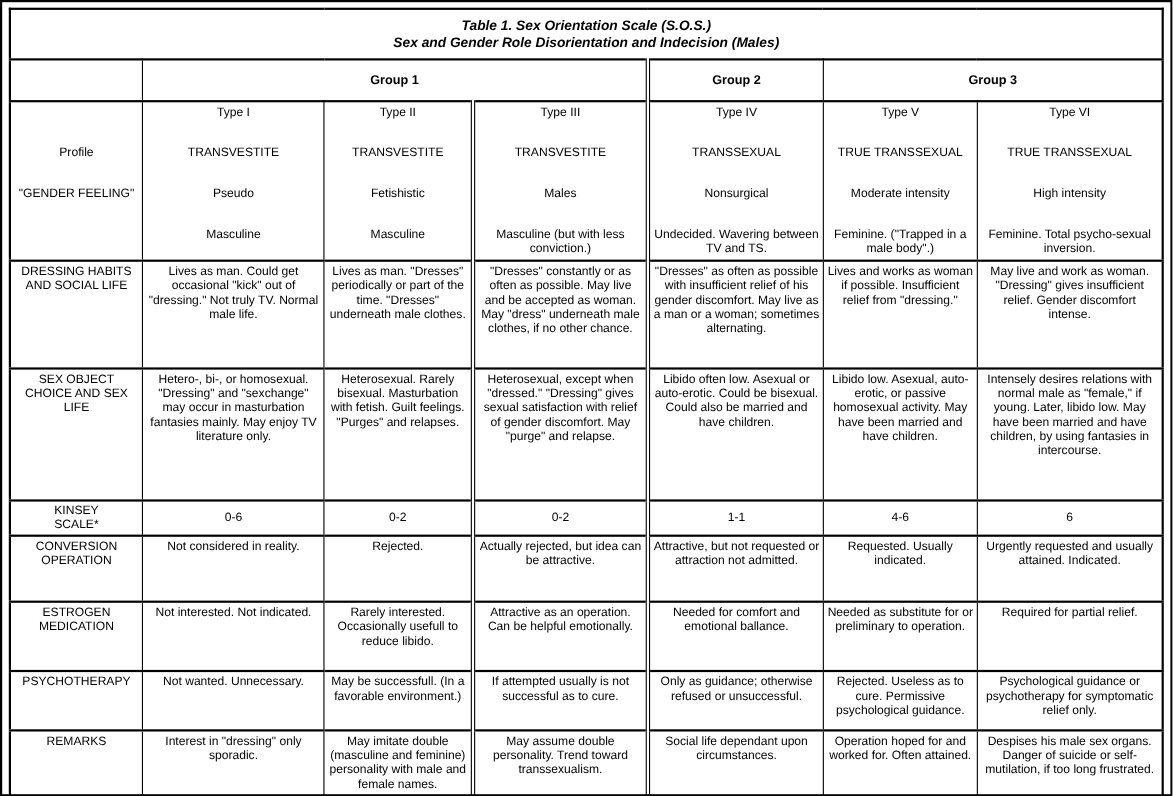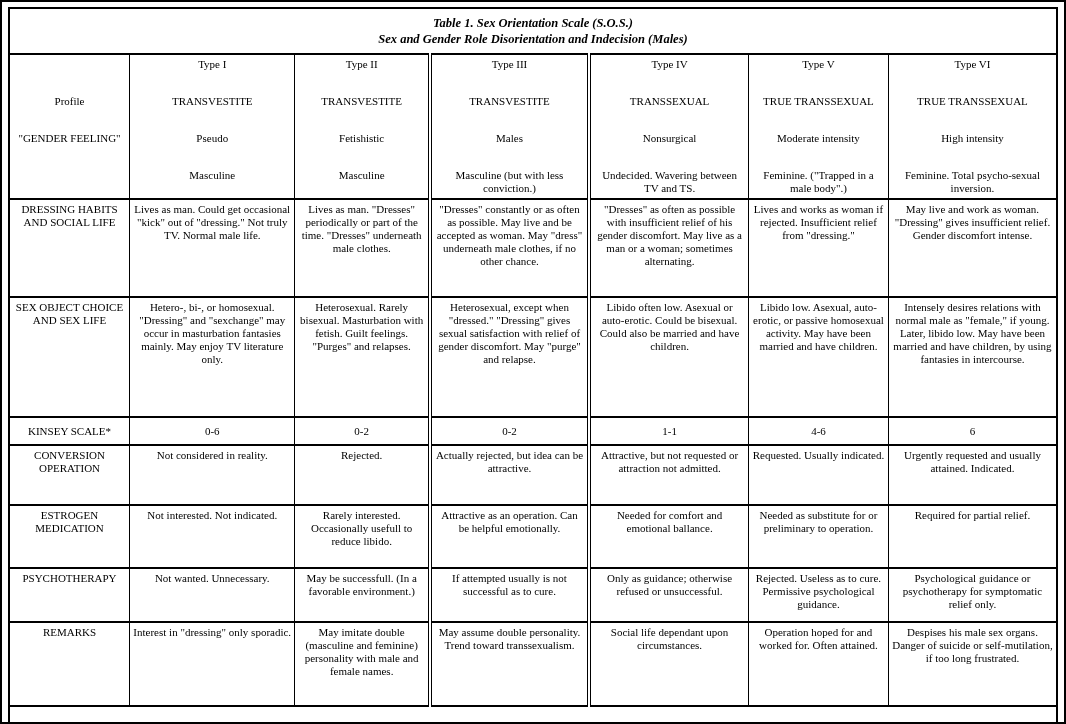--- a/index.html
+++ b/index.html
@@ -1,19 +1,19 @@
 <!DOCTYPE html>
 <html><head>
 <meta charset="utf-8">
 <style>
   html,body { margin:0; padding:0; background:#fff; }
   .page {
     width:1066px; height:724px; box-sizing:border-box;
     border:2px solid #000; padding:5px 6px;
-    font-family:Liberation Serif, serif; color:#000; background:#fff;
+    font-family:Liberation Sans, sans-serif; color:#000; background:#fff;
   }
   table.sos {
     width:100%; height:710px; border-collapse:collapse; table-layout:fixed;
     border:2px solid #000;
   }
   td, th {
     border:1px solid #000; vertical-align:top; text-align:center;
     font-size:11px; line-height:13px; font-weight:normal; padding:3px 3px;
     overflow:hidden;
   }
@@ -45,20 +45,26 @@
   </colgroup>
 
   <tbody>
         <tr class="rsep">
     <td colspan="7" class="title-cell" style="height:38px">
       <div>Table 1. Sex Orientation Scale (S.O.S.)</div>
       <div>Sex and Gender Role Disorientation and Indecision (Males)</div>
     </td>
   </tr>
 
+  <tr class="rsep">
+    <td style="height:30px"></td>
+    <td colspan="3" class="group-cell dblR">Group 1</td>
+    <td class="group-cell">Group 2</td>
+    <td colspan="2" class="group-cell">Group 3</td>
+  </tr>
 
   <tr class="rsep">
     <td style="height:116px" class="rowlabel">
       <div class="pstack">
         <div class="spacer"></div>
         <div class="pl">Profile</div>
         <div class="pl">"GENDER FEELING"</div>
       </div>
     </td>
     <td>
@@ -110,21 +116,21 @@
     </div>
           </td>
   </tr>
 
   <tr class="rsep">
     <td style="height:90px" class="rowlabel">DRESSING HABITS AND SOCIAL LIFE</td>
     <td>Lives as man. Could get occasional "kick" out of "dressing." Not truly TV. Normal male life.</td>
     <td>Lives as man. "Dresses" periodically or part of the time. "Dresses" underneath male clothes.</td>
     <td class="dblL dblR">"Dresses" constantly or as often as possible. May live and be accepted as woman. May "dress" underneath male clothes, if no other chance.</td>
     <td>"Dresses" as often as possible with insufficient relief of his gender discomfort. May live as a man or a woman; sometimes alternating.</td>
-    <td>Lives and works as woman if rejected. Insufficient relief from "dressing."</td>
+    <td>Lives and works as woman if possible. Insufficient relief from "dressing."</td>
     <td>May live and work as woman. "Dressing" gives insufficient relief. Gender discomfort intense.</td>
   </tr>
 
   <tr class="rsep">
     <td style="height:112px" class="rowlabel">SEX OBJECT CHOICE AND SEX LIFE</td>
     <td>Hetero-, bi-, or homosexual. "Dressing" and "sexchange" may occur in masturbation fantasies mainly. May enjoy TV literature only.</td>
     <td>Heterosexual. Rarely bisexual. Masturbation with fetish. Guilt feelings. "Purges" and relapses.</td>
     <td class="dblL dblR">Heterosexual, except when "dressed." "Dressing" gives sexual satisfaction with relief of gender discomfort. May "purge" and relapse.</td>
     <td>Libido often low. Asexual or auto-erotic. Could be bisexual. Could also be married and have children.</td>
     <td>Libido low. Asexual, auto-erotic, or passive homosexual activity. May have been married and have children.</td>

